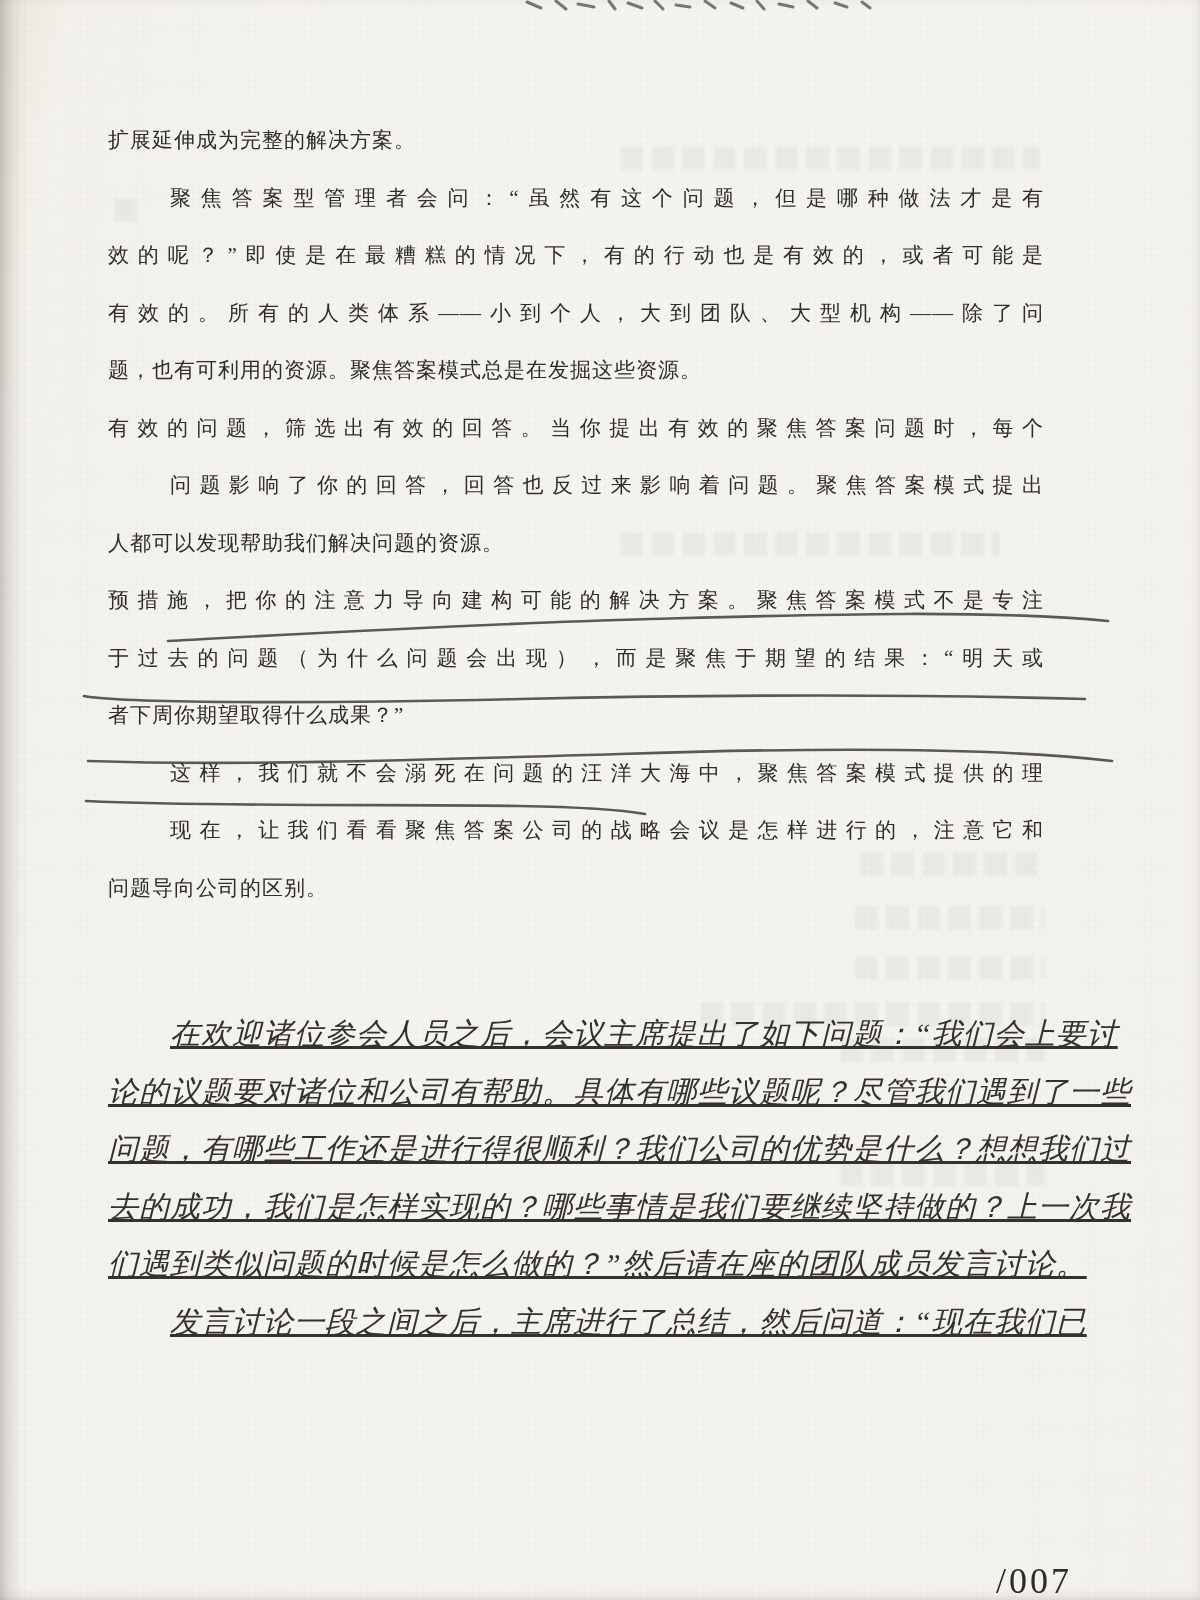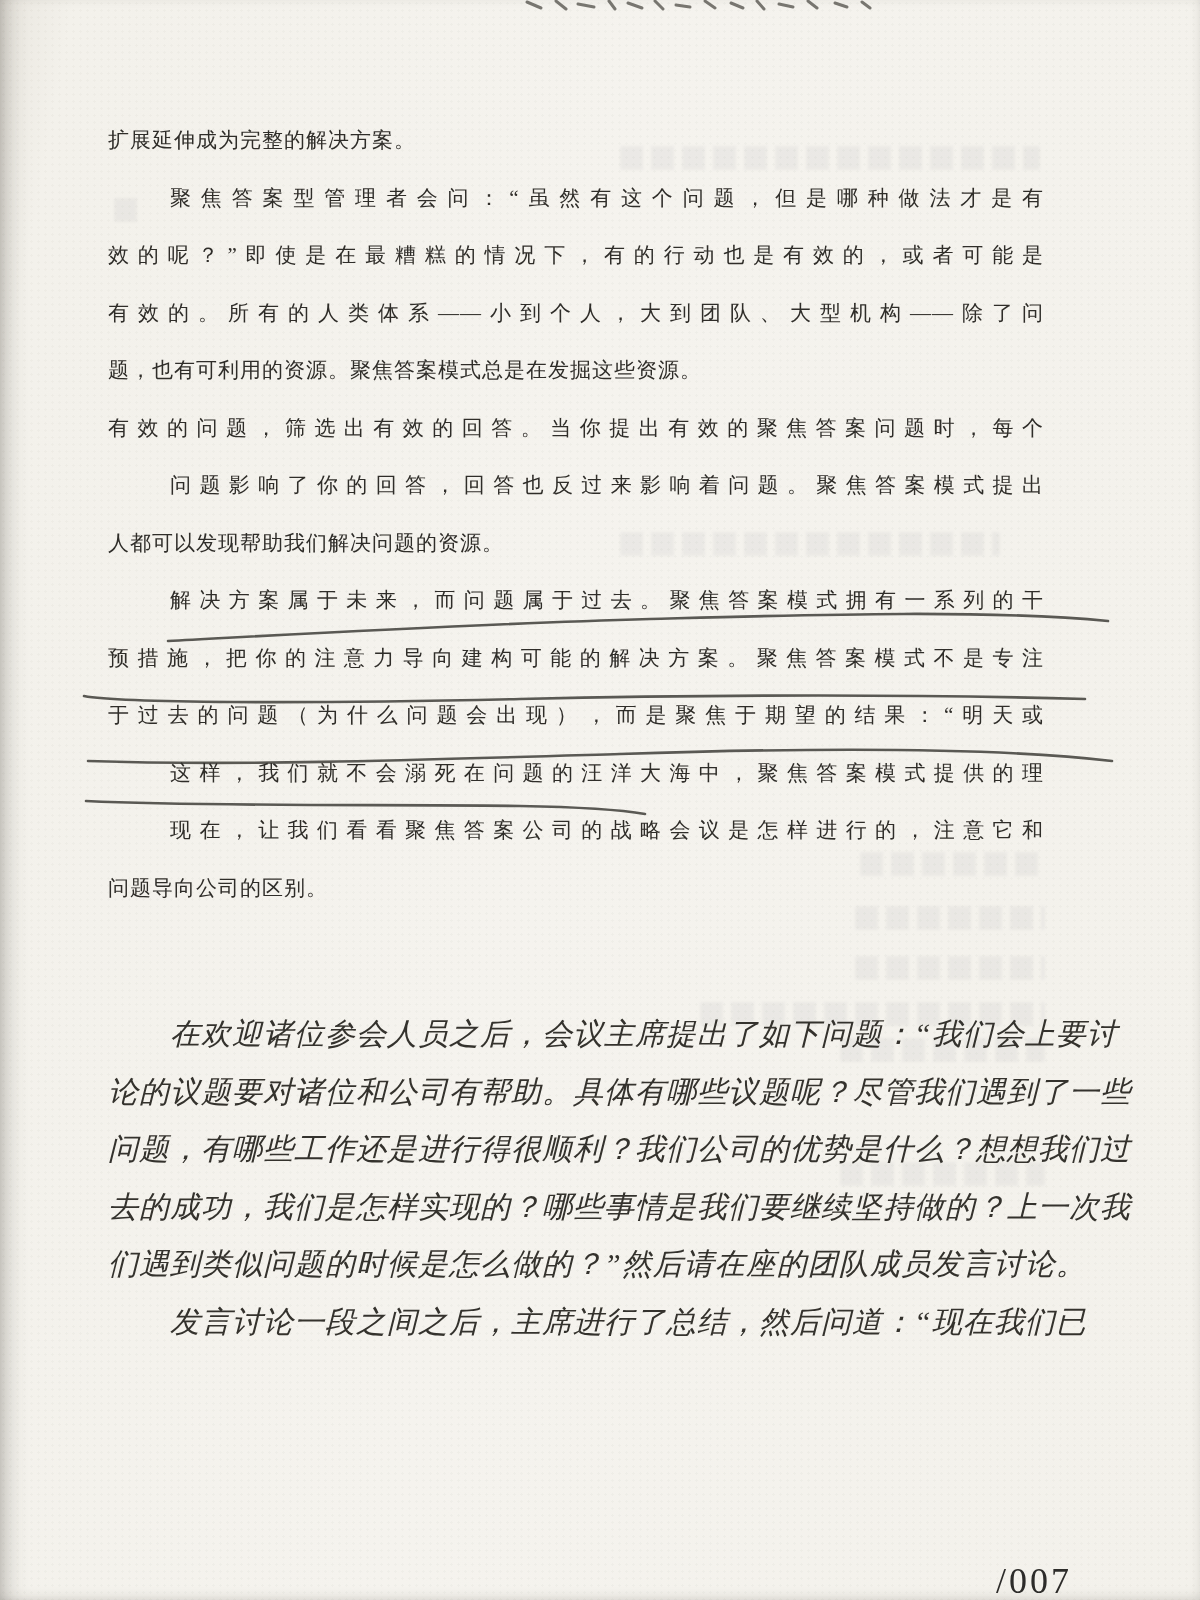--- a/index.html
+++ b/index.html
@@ -37,20 +37,21 @@
     text-align-last: justify;
     text-justify: inter-character;
     overflow: visible;
   }
   .line.end { text-align-last: left; }
   .line.indent { text-indent: 62px; }
   .line.kai {
     font-style: italic;
     font-size: 30px;
     color: #34322d;
+    text-decoration: underline;
   }
 
   
   svg.overlay {
     position: absolute;
     left: 0; top: 0;
     width: 1200px; height: 1600px;
     pointer-events: none;
   }
 
@@ -120,23 +121,23 @@
 
   <div id="text-block">
       <div class="line end">扩展延伸成为完整的解决方案。</div>
       <div class="line indent">聚焦答案型管理者会问：“虽然有这个问题，但是哪种做法才是有</div>
       <div class="line">效的呢？”即使是在最糟糕的情况下，有的行动也是有效的，或者可能是</div>
       <div class="line">有效的。所有的人类体系——小到个人，大到团队、大型机构——除了问</div>
       <div class="line end">题，也有可利用的资源。聚焦答案模式总是在发掘这些资源。</div>
       <div class="line">有效的问题，筛选出有效的回答。当你提出有效的聚焦答案问题时，每个</div>
       <div class="line indent">问题影响了你的回答，回答也反过来影响着问题。聚焦答案模式提出</div>
       <div class="line end">人都可以发现帮助我们解决问题的资源。</div>
-      <div class="line indent">解决方案属于未来，而问题属于过去。聚焦答案模式拥有一系列的干</div>
       <div class="line">预措施，把你的注意力导向建构可能的解决方案。聚焦答案模式不是专注</div>
       <div class="line">于过去的问题（为什么问题会出现），而是聚焦于期望的结果：“明天或</div>
+      <div class="line end">者下周你期望取得什么成果？”</div>
       <div class="line indent">这样，我们就不会溺死在问题的汪洋大海中，聚焦答案模式提供的理</div>
       <div class="line indent">现在，让我们看看聚焦答案公司的战略会议是怎样进行的，注意它和</div>
       <div class="line end">问题导向公司的区别。</div>
       <div class="line indent kai" style="margin-top: 88px;">在欢迎诸位参会人员之后，会议主席提出了如下问题：“我们会上要讨</div>
       <div class="line kai">论的议题要对诸位和公司有帮助。具体有哪些议题呢？尽管我们遇到了一些</div>
       <div class="line kai">问题，有哪些工作还是进行得很顺利？我们公司的优势是什么？想想我们过</div>
       <div class="line kai">去的成功，我们是怎样实现的？哪些事情是我们要继续坚持做的？上一次我</div>
       <div class="line kai">们遇到类似问题的时候是怎么做的？”然后请在座的团队成员发言讨论。</div>
       <div class="line indent kai end">发言讨论一段之间之后，主席进行了总结，然后问道：“现在我们已</div>
     </div>

